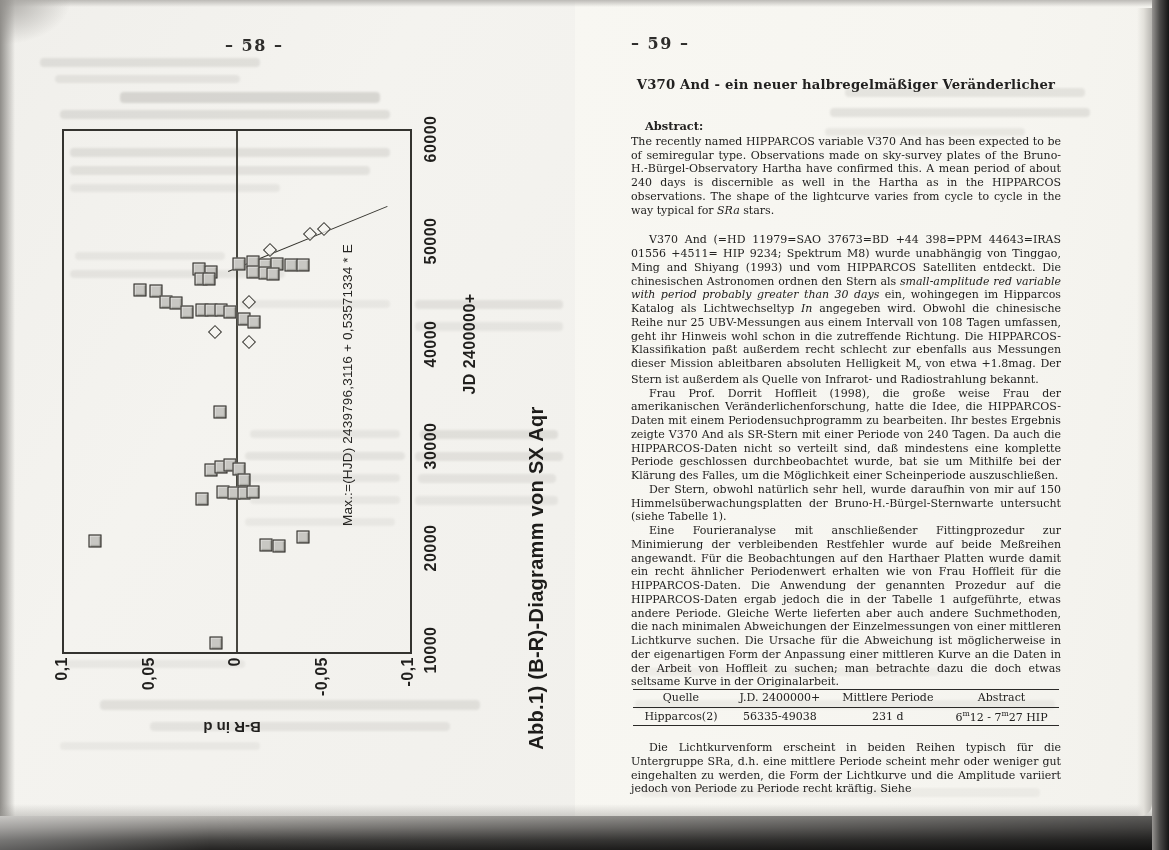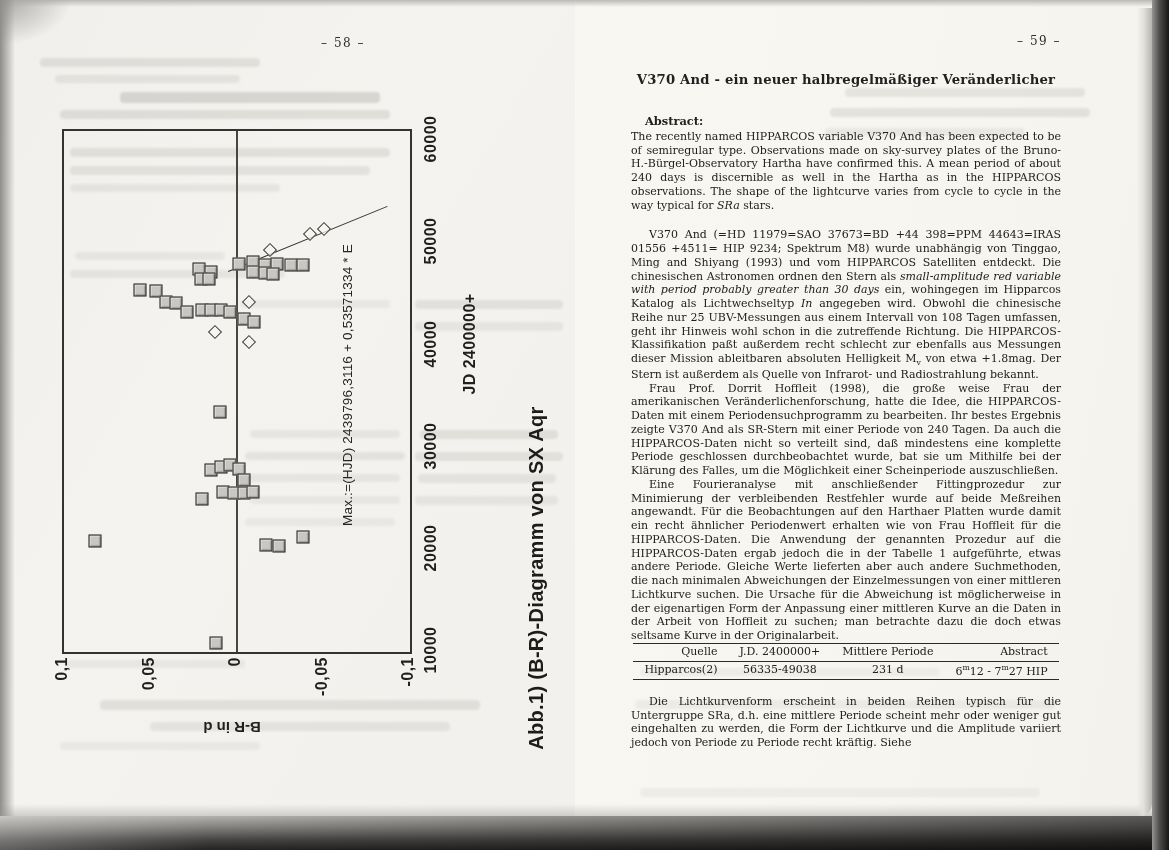--- a/index.html
+++ b/index.html
@@ -19,21 +19,21 @@
                background:linear-gradient(180deg,#b4b2ae 0%,#807e7b 35%,#454442 70%,#232221 100%);}
   .edge-bottom-dark{position:absolute;left:0;right:0;bottom:0;height:34px;
                background:linear-gradient(90deg,rgba(255,255,255,.28) 0%,rgba(0,0,0,0) 18%,rgba(0,0,0,.25) 60%,rgba(0,0,0,.5) 100%);}
   .bottom-fade{position:absolute;left:0;right:0;bottom:32px;height:14px;background:linear-gradient(180deg,rgba(150,148,144,0),rgba(150,148,144,.45));}
   .page-curl{position:absolute;right:17px;top:8px;bottom:34px;width:15px;
              background:linear-gradient(90deg,rgba(0,0,0,0),#e2e0da 45%,#b7b5b0 100%);border-radius:0 0 12px 0;}
   .edge-right{position:absolute;right:0;top:0;bottom:0;width:17px;background:linear-gradient(90deg,#979592 0%,#4c4b49 45%,#151514 100%);}
   
   .smudge{position:absolute;background:#97958f;border-radius:4px;filter:blur(1.2px);pointer-events:none;}
   
-  .pnum{font-family:"DejaVu Serif",serif;font-weight:400;font-size:12px;letter-spacing:1.5px;color:#2e2d2b;text-align:right;}
+  .pnum{font-family:"DejaVu Serif",serif;font-weight:700;font-size:16px;letter-spacing:1.5px;color:#2e2d2b;text-align:left;}
   .pnum-left{position:absolute;left:225px;top:36px;width:140px;}
   
   .plot-frame{position:absolute;left:62px;top:129px;width:346px;height:521px;border:2px solid #34332f;}
   .zero-line{position:absolute;top:0;bottom:0;width:1.6px;background:#47463f;}
   .pt-square{position:absolute;width:11px;height:11px;background:#c8c7c3;border:1.6px solid #2c2b27;
              box-shadow:inset 1px 1px 0 rgba(255,255,255,.55),inset -1px -1px 1px rgba(95,93,88,.6);}
   .pt-diamond{position:absolute;width:8px;height:8px;border:1.5px solid #3b3a35;background:rgba(247,246,241,.75);}
   .trend{position:absolute;height:0;border-top:1.7px solid #34332d;transform-origin:0 0;}
   .rot{position:absolute;white-space:nowrap;}
   .rot>span{display:inline-block;}
@@ -48,21 +48,21 @@
   
   .text-col{position:absolute;left:56px;top:34px;width:430px;color:#222120;
             font-family:"DejaVu Serif",serif;font-size:11px;line-height:1.25;text-align:justify;}
   .title{text-align:center;font-weight:700;font-size:13.2px;margin-top:23px;letter-spacing:.2px;}
   .abs-head{font-weight:700;margin:25px 0 2px 14px;font-size:11.4px;}
   .text-col p{margin:0;}
   p.ind{text-indent:18px;}
   p.sb{margin-top:16px;}
   .tbl-cap{text-align:center;margin-top:14px;margin-bottom:5px;}
   table{margin:0 auto;border-collapse:collapse;font-size:11px;color:#222120;}
-  th{font-weight:400;border-top:1.4px solid #2b2a28;border-bottom:1.4px solid #2b2a28;padding:1px 11px 2px;text-align:right;}
+  th{font-weight:400;border-top:1.4px solid #2b2a28;border-bottom:1.4px solid #2b2a28;padding:1px 11px 2px;text-align:center;}
   td{padding:1px 11px;}
   th:nth-child(2),td:nth-child(2),th:nth-child(3),td:nth-child(3){text-align:center;}
   tbody tr:last-child td{border-bottom:1.4px solid #2b2a28;}
   sup{font-size:70%;}
   sub{font-size:70%;}
   .closing{margin-top:15px !important;}
 </style>
 </head>
 <body>
 
@@ -187,20 +187,21 @@
       <div class="smudge" style="left: 255px; top: 108px; width: 260px; height: 9px; opacity: 0.2;"></div>
       <div class="smudge" style="left: 270px; top: 88px; width: 240px; height: 9px; opacity: 0.18;"></div>
     <div class="text-col">
       <div class="pnum">– 59 –</div>
       <div class="title">V370 And - ein neuer halbregelmäßiger Veränderlicher</div>
       <div class="abs-head">Abstract:</div>
       <div id="paras">
           <p><span>The recently named HIPPARCOS variable V370 And has been expected to be of semiregular type. Observations made on sky-survey plates of the Bruno-H.-Bürgel-Observatory Hartha have confirmed this. A mean period of about 240 days is discernible as well in the Hartha as in the HIPPARCOS observations. The shape of the lightcurve varies from cycle to cycle in the way typical for </span><span style="font-style: italic;">SRa</span><span> stars.</span></p>
           <p class="ind sb"><span>V370 And (=HD 11979=SAO 37673=BD +44 398=PPM 44643=IRAS 01556 +4511= HIP 9234; Spektrum M8) wurde unabhängig von Tinggao, Ming and Shiyang (1993) und vom HIPPARCOS Satelliten entdeckt. Die chinesischen Astronomen ordnen den Stern als </span><span style="font-style: italic;">small-amplitude red variable with period probably greater than 30 days</span><span> ein, wohingegen im Hipparcos Katalog als Lichtwechseltyp </span><span style="font-style: italic;">In</span><span> angegeben wird. Obwohl die chinesische Reihe nur 25 UBV-Messungen aus einem Intervall von 108 Tagen umfassen, geht ihr Hinweis wohl schon in die zutreffende Richtung. Die HIPPARCOS-Klassifikation paßt außerdem recht schlecht zur ebenfalls aus Messungen dieser Mission ableitbaren absoluten Helligkeit M</span><sub>v</sub><span> von etwa +1.8mag. Der Stern ist außerdem als Quelle von Infrarot- und Radiostrahlung bekannt.</span></p>
           <p class="ind"><span>Frau Prof. Dorrit Hoffleit (1998), die große weise Frau der amerikanischen Veränderlichenforschung, hatte die Idee, die HIPPARCOS-Daten mit einem Periodensuchprogramm zu bearbeiten. Ihr bestes Ergebnis zeigte V370 And als SR-Stern mit einer Periode von 240 Tagen. Da auch die HIPPARCOS-Daten nicht so verteilt sind, daß mindestens eine komplette Periode geschlossen durchbeobachtet wurde, bat sie um Mithilfe bei der Klärung des Falles, um die Möglichkeit einer Scheinperiode auszuschließen.</span></p>
+          <p class="ind"><span>Der Stern, obwohl natürlich sehr hell, wurde daraufhin von mir auf 150 Himmelsüberwachungsplatten der Bruno-H.-Bürgel-Sternwarte untersucht (siehe Tabelle 1).</span></p>
           <p class="ind"><span>Eine Fourieranalyse mit anschließender Fittingprozedur zur Minimierung der verbleibenden Restfehler wurde auf beide Meßreihen angewandt. Für die Beobachtungen auf den Harthaer Platten wurde damit ein recht ähnlicher Periodenwert erhalten wie von Frau Hoffleit für die HIPPARCOS-Daten. Die Anwendung der genannten Prozedur auf die HIPPARCOS-Daten ergab jedoch die in der Tabelle 1 aufgeführte, etwas andere Periode. Gleiche Werte lieferten aber auch andere Suchmethoden, die nach minimalen Abweichungen der Einzelmessungen von einer mittleren Lichtkurve suchen. Die Ursache für die Abweichung ist möglicherweise in der eigenartigen Form der Anpassung einer mittleren Kurve an die Daten in der Arbeit von Hoffleit zu suchen; man betrachte dazu die doch etwas seltsame Kurve in der Originalarbeit.</span></p>
         </div>
       <table>
         <thead id="thead">
             <tr>
               <th>Quelle</th>
               <th>J.D. 2400000+</th>
               <th>Mittlere Periode</th>
               <th>Abstract</th>
             </tr>

